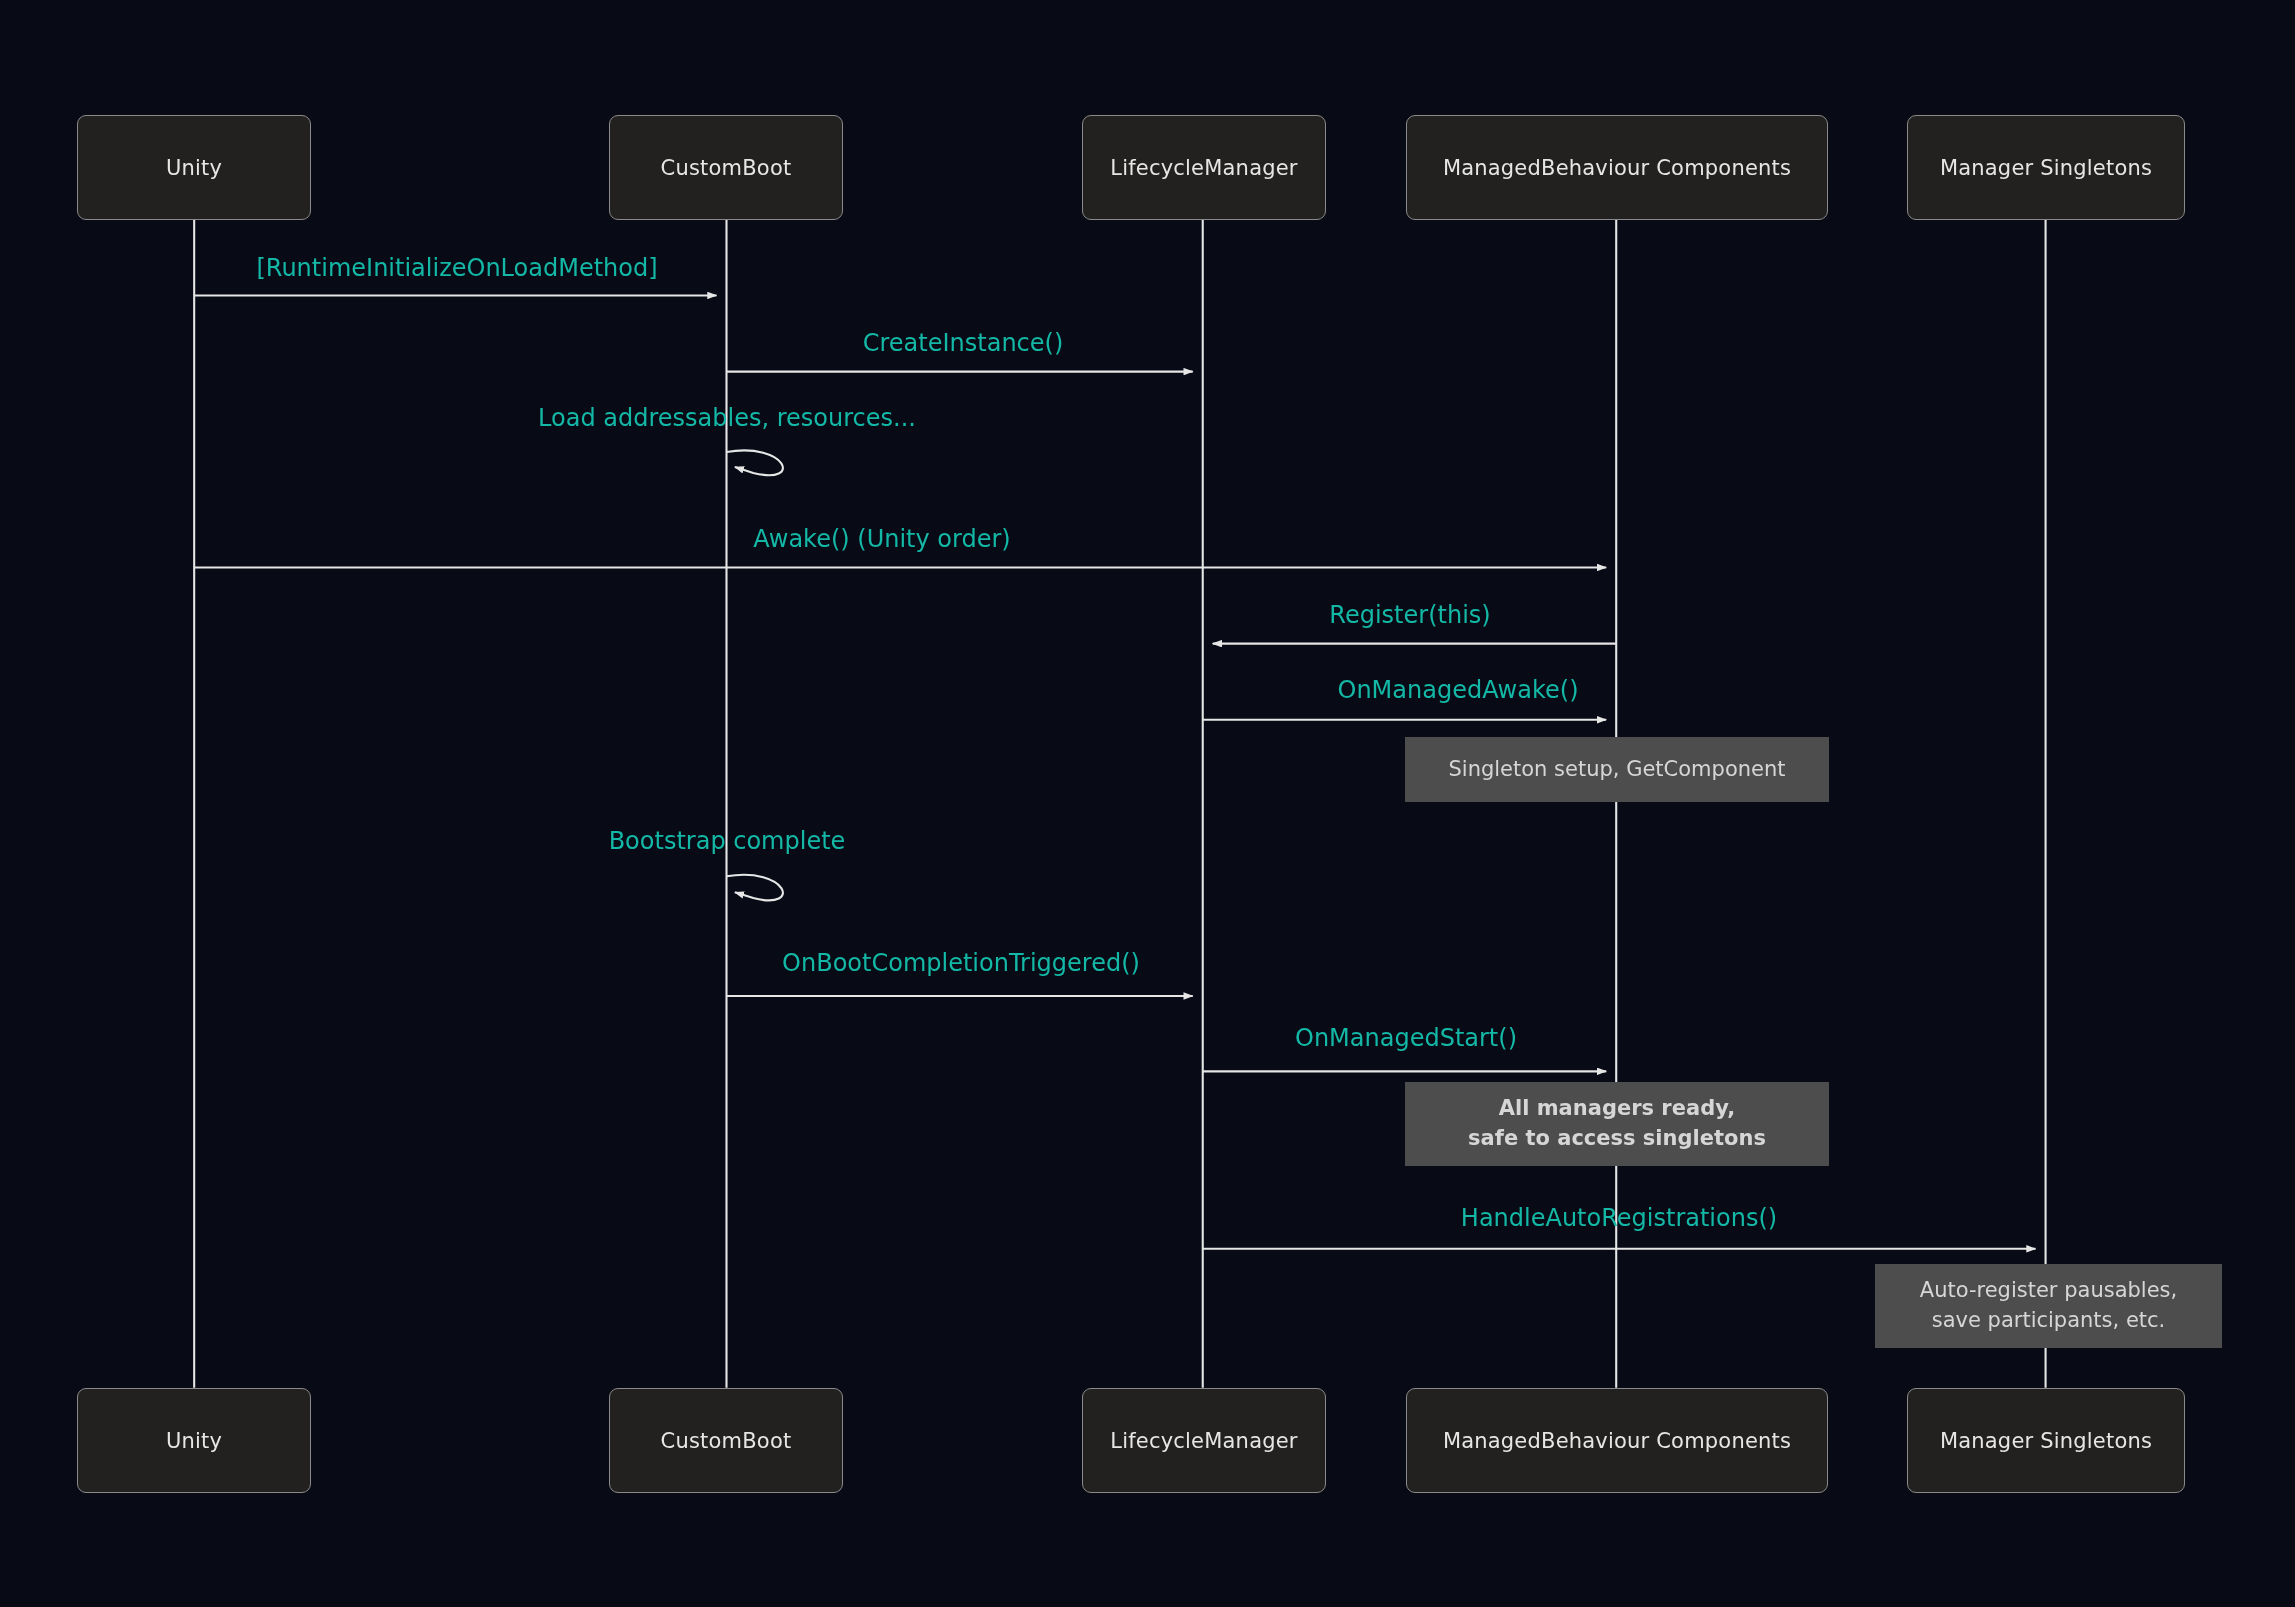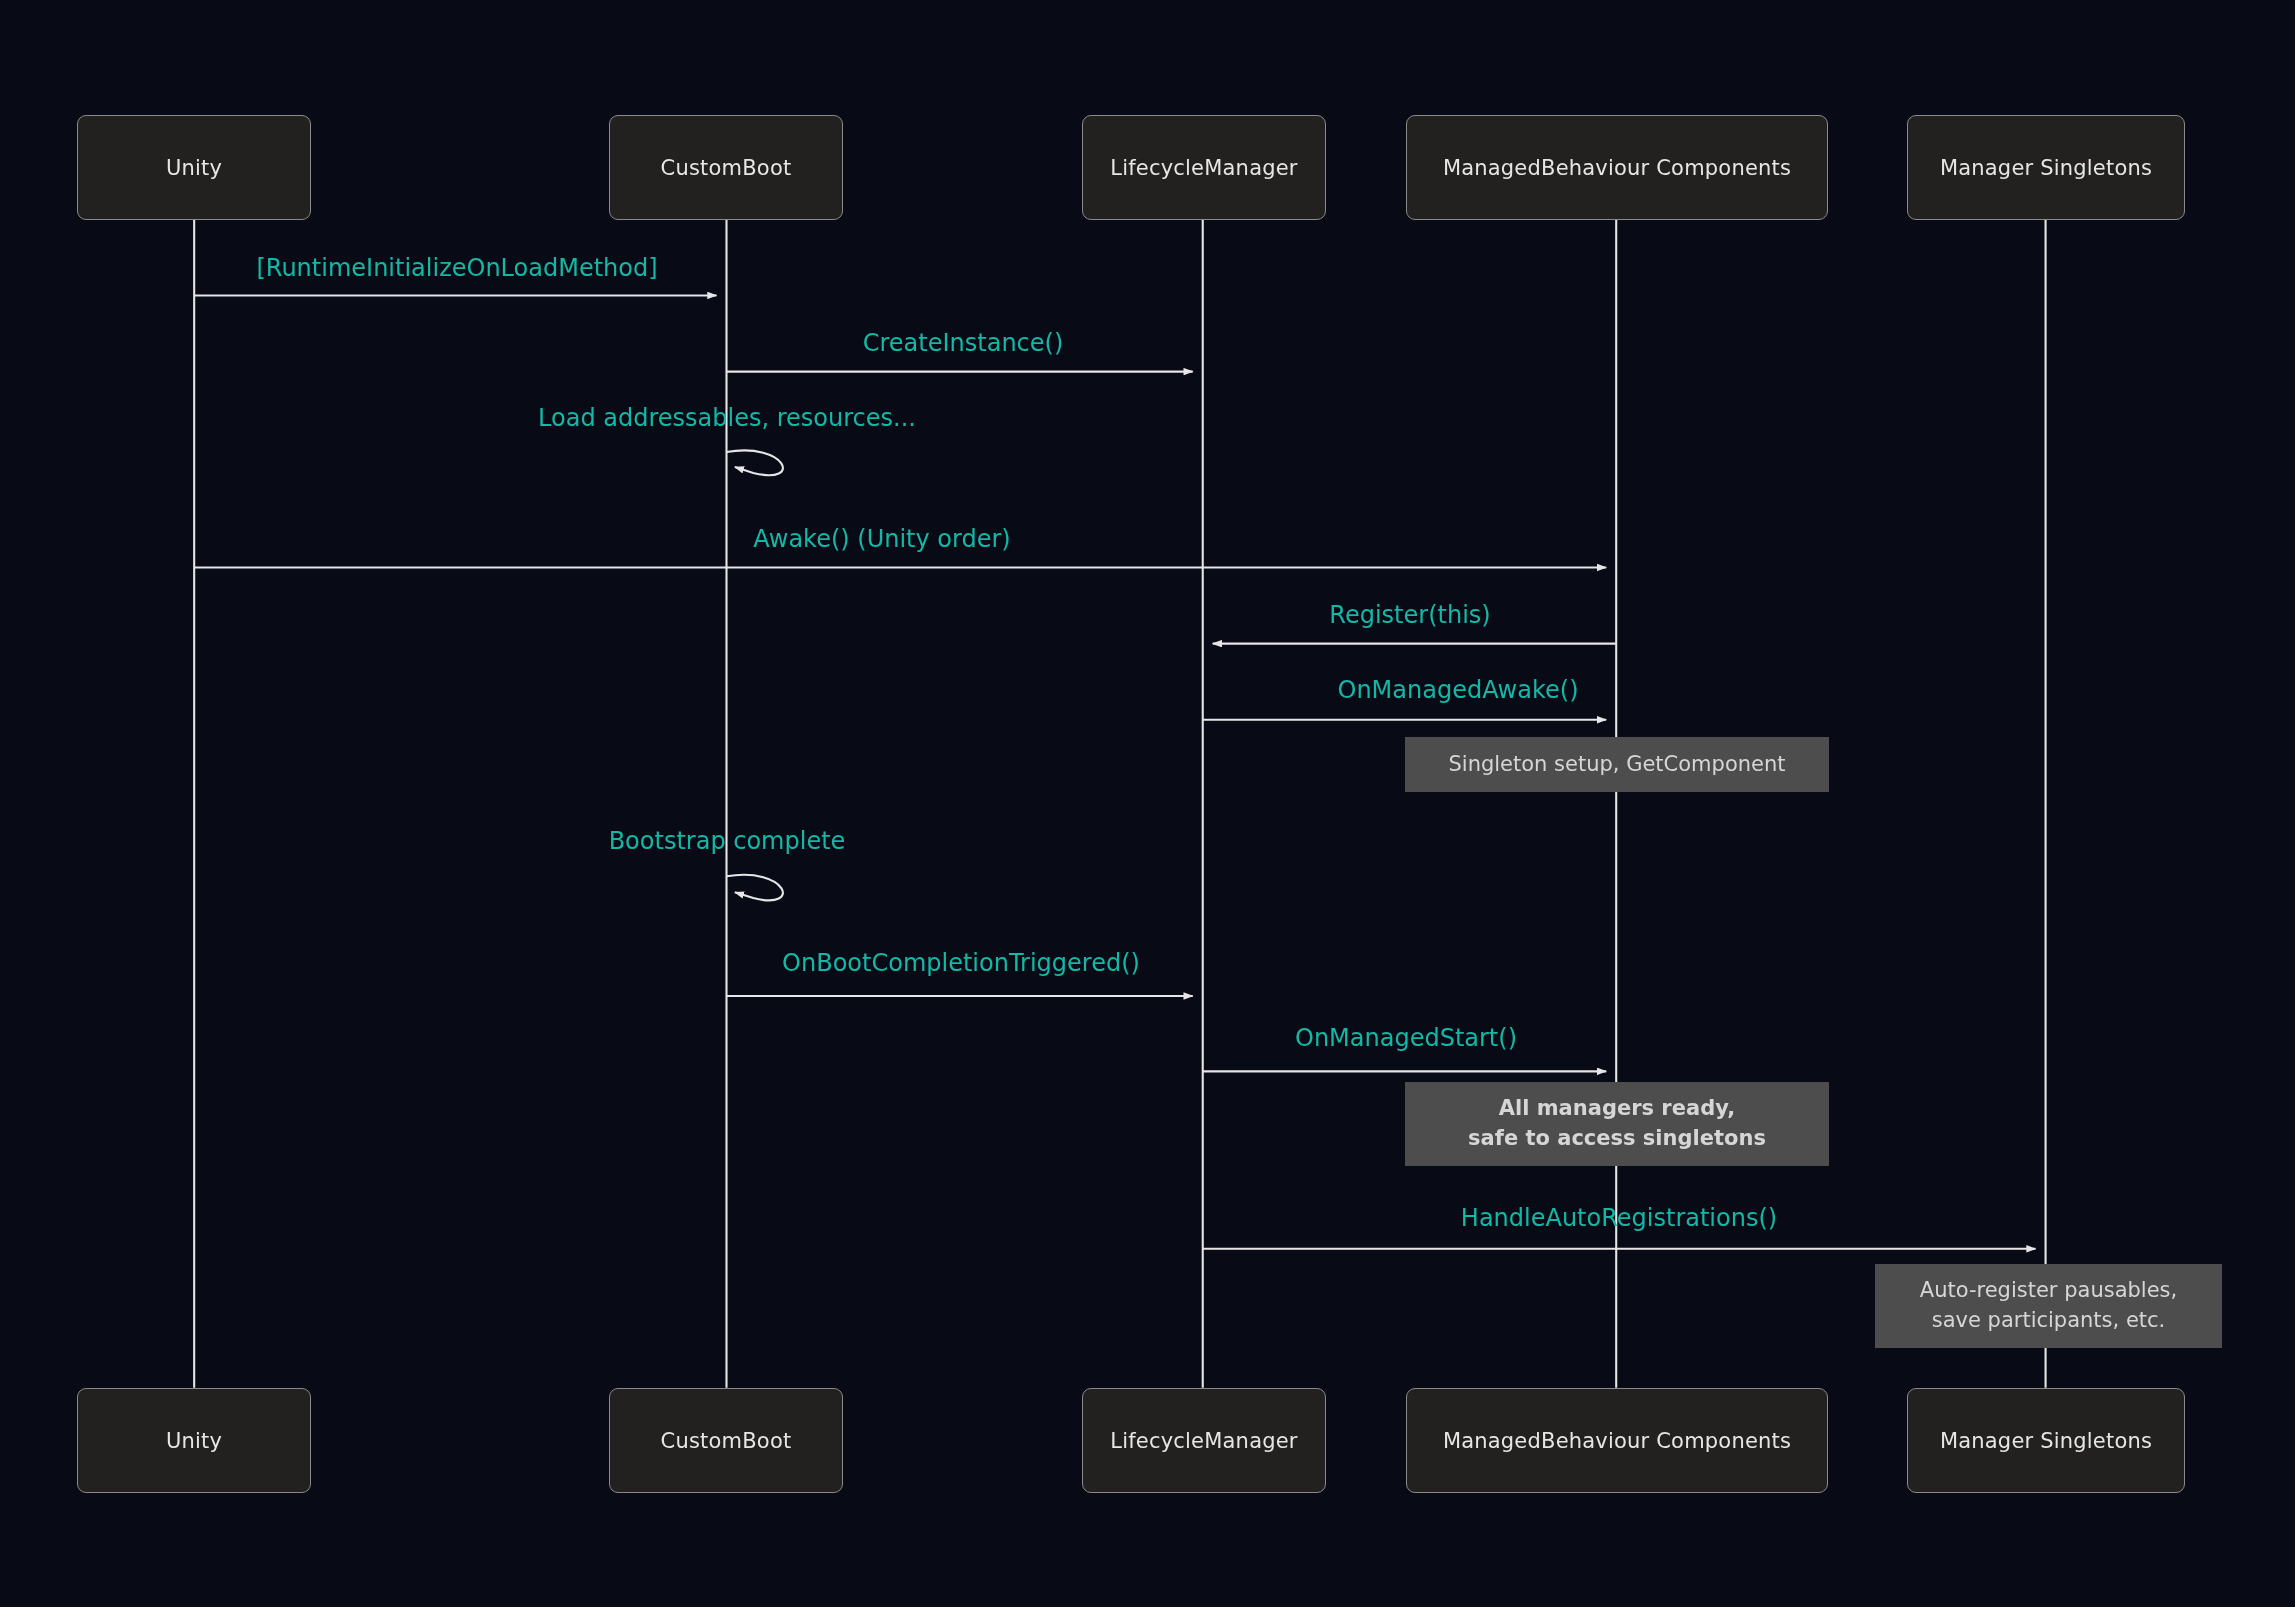--- a/index.html
+++ b/index.html
@@ -159,21 +159,21 @@
   <div class="msg-label" style="left:961px; top:949px;">
     <span>OnBootCompletionTriggered()</span>
   </div>
   <div class="msg-label" style="left:1406px; top:1024px;">
     <span>OnManagedStart()</span>
   </div>
   <div class="msg-label" style="left:1619px; top:1204px;">
     <span>HandleAutoRegistrations()</span>
   </div>
 
-  <div class="note-box" style="left:1405px; top:737px; width:424px; height:55px;">
+  <div class="note-box" style="left:1405px; top:737px; width:424px; height:65px;">
     <span>Singleton setup, GetComponent</span>
   </div>
   <div class="note-box" style="left:1405px; top:1082px; width:424px; height:84px;font-weight:bold;">
     <span>All managers ready,
 safe to access singletons</span>
   </div>
   <div class="note-box" style="left:1875px; top:1264px; width:347px; height:84px;">
     <span>Auto-register pausables,
 save participants, etc.</span>
   </div>

